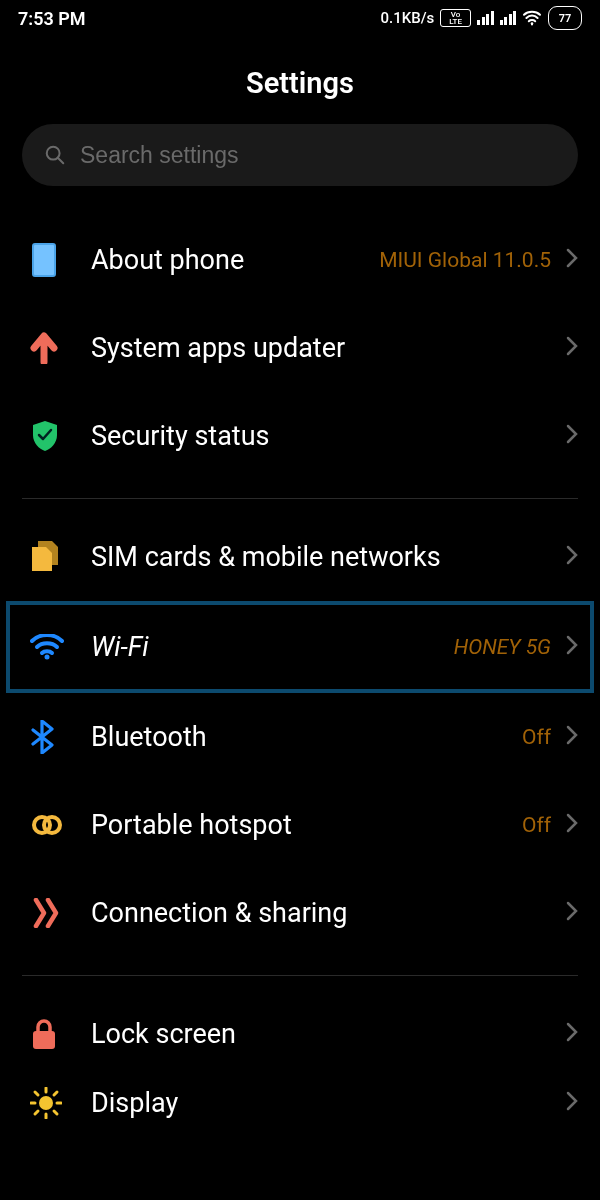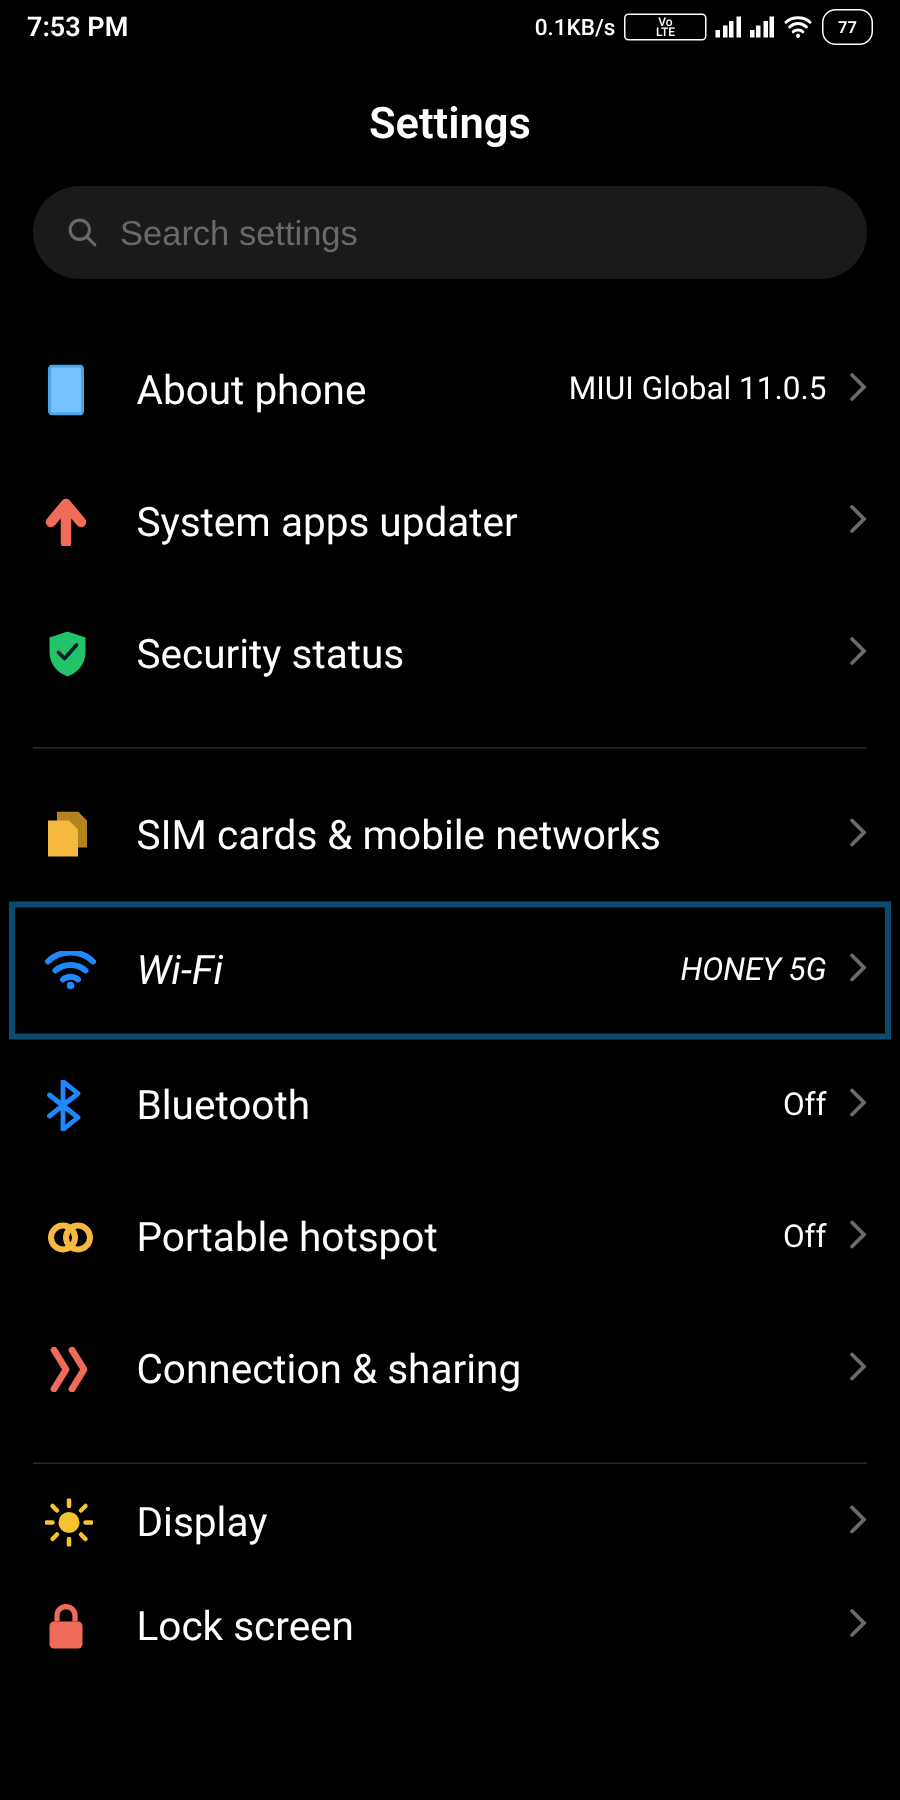--- a/index.html
+++ b/index.html
@@ -24,21 +24,21 @@
   .status-right { display:flex; align-items:center; gap:6px; font-size:15px; font-weight:500; }
   .status-left { display:flex; align-items:center; gap:6px; }
   .sig-bars { display:inline-flex; align-items:flex-end; gap:1.5px; }
   .sig-bars span { width:3px; background:#fff; }
   .sig-bars span:nth-child(1){height:5px;}
   .sig-bars span:nth-child(2){height:8px;}
   .sig-bars span:nth-child(3){height:11px;}
   .sig-bars span:nth-child(4){height:14px;}
   .volte {
     border:1px solid #fff; border-radius:3px;
-    font-size:8px; line-height:7px; padding:1px 20px;
+    font-size:8px; line-height:7px; padding:1px 8px;
     display:inline-flex; flex-direction:column; align-items:center;
   }
   .batt {
     width:34px; height:24px; border:1.5px solid #fff; border-radius:9px;
     display:flex; align-items:center; justify-content:center;
     font-size:11px; font-weight:600;
   }
   
   .page-title {
     text-align:center;
@@ -93,21 +93,21 @@
     justify-content:flex-start;
   }
   .row-label {
     flex:1;
     font-size:27px;
     font-weight:400;
     color:#fff;
   }
   .row-value {
     font-size:21px;
-    color:#ffffff;
+    color:#a16207;
     margin-right:14px;
   }
   .chevron { flex:none; }
   .chevron svg path { stroke:#6a6a6a; }
 </style>
 </head>
 <body>
 
 <div class="status-bar">
   <div class="status-left">
@@ -264,20 +264,33 @@
     <span class="chevron"><svg width="12" height="20" viewBox="0 0 12 20">
           <path d="M2 2 L10 10 L2 18" stroke-width="2.5" fill="none" stroke-linecap="round"></path>
         </svg></span>
   </div>
 
 </div>
 
 <div class="divider"></div>
 
 <div class="group">
+
+  <div class="row">
+    <span class="icon-slot">
+      <svg width="28" height="32" viewBox="0 0 28 32">
+        <rect x="3" y="13" width="22" height="18" rx="3" fill="#ef6c5a"></rect>
+        <path d="M8 13 V9 a6 6 0 0 1 12 0 V13" stroke="#ef6c5a" stroke-width="3.5" fill="none"></path>
+      </svg>
+    </span>
+    <span class="row-label">Lock screen</span>
+    <span class="chevron"><svg width="12" height="20" viewBox="0 0 12 20">
+          <path d="M2 2 L10 10 L2 18" stroke-width="2.5" fill="none" stroke-linecap="round"></path>
+        </svg></span>
+  </div>
 
   <div class="row" style="height:50px">
     <span class="icon-slot">
       <svg width="32" height="32" viewBox="0 0 32 32">
         <circle cx="16" cy="16" r="7" fill="#f4c430"></circle>
         <g stroke="#f4c430" stroke-width="3" stroke-linecap="round">
           <line x1="16" y1="1" x2="16" y2="5"></line>
             <line x1="16" y1="27" x2="16" y2="31"></line>
           <line x1="1" y1="16" x2="5" y2="16"></line>
             <line x1="27" y1="16" x2="31" y2="16"></line>
@@ -287,26 +300,13 @@
             <line x1="5" y1="27" x2="8" y2="24"></line>
         </g>
       </svg>
     </span>
     <span class="row-label">Display</span>
     <span class="chevron"><svg width="12" height="20" viewBox="0 0 12 20">
           <path d="M2 2 L10 10 L2 18" stroke-width="2.5" fill="none" stroke-linecap="round"></path>
         </svg></span>
   </div>
 
-  <div class="row">
-    <span class="icon-slot">
-      <svg width="28" height="32" viewBox="0 0 28 32">
-        <rect x="3" y="13" width="22" height="18" rx="3" fill="#ef6c5a"></rect>
-        <path d="M8 13 V9 a6 6 0 0 1 12 0 V13" stroke="#ef6c5a" stroke-width="3.5" fill="none"></path>
-      </svg>
-    </span>
-    <span class="row-label">Lock screen</span>
-    <span class="chevron"><svg width="12" height="20" viewBox="0 0 12 20">
-          <path d="M2 2 L10 10 L2 18" stroke-width="2.5" fill="none" stroke-linecap="round"></path>
-        </svg></span>
-  </div>
-
 </div>
 
 </body></html>

